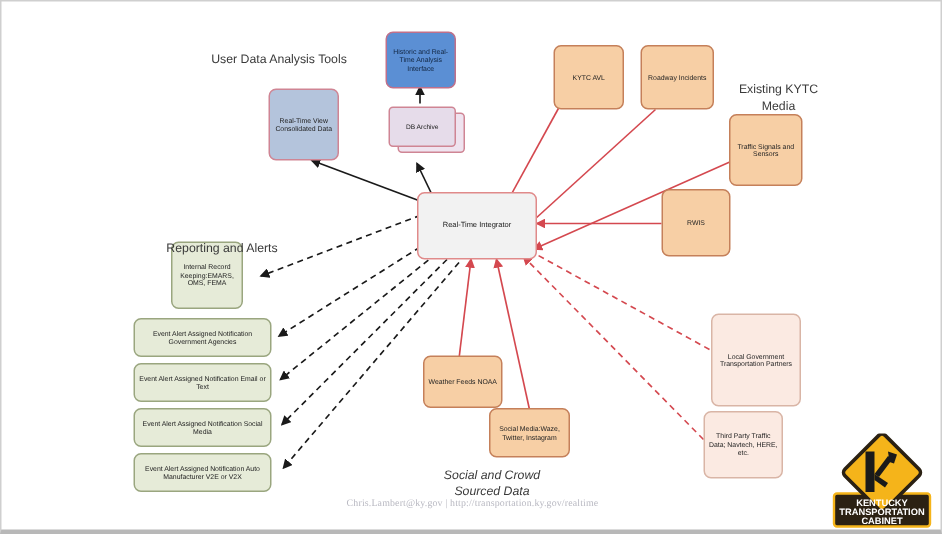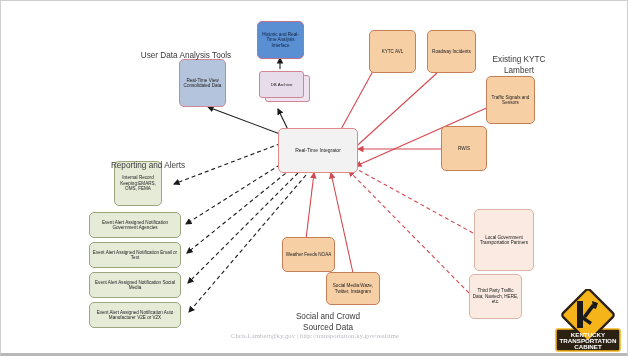--- a/index.html
+++ b/index.html
@@ -64,31 +64,31 @@
 
     <g stroke="#1a1a1a" stroke-width="1.1" fill="none" stroke-dasharray="4,3">
       <path d="M286,140 L173,183" marker-end="url(#ar-blk)"></path>
       <path d="M285,160 L185,223" marker-end="url(#ar-blk)"></path>
       <path d="M290,168 L186,252" marker-end="url(#ar-blk)"></path>
       <path d="M297,172 L187,282" marker-end="url(#ar-blk)"></path>
       <path d="M305,174 L188,311" marker-end="url(#ar-blk)"></path>
     </g>
   </svg>
 
-  <div class="grouplabel" style="left:120px;top:34px;width:130px;margin-top:16px;">
+  <div class="grouplabel" style="left:120px;top:34px;width:130px;">
     <span>User Data Analysis Tools</span>
   </div>
   <div class="grouplabel" style="left:473px;top:44px;width:90px;white-space:pre-line;">
     <span>Existing KYTC
-Lambert</span>
+Media</span>
   </div>
   <div class="grouplabel" style="left:92px;top:160px;width:110px;">
     <span>Reporting and Alerts</span>
   </div>
-  <div class="grouplabel" style="left:272px;top:301px;width:110px;white-space:pre-line;">
+  <div class="grouplabel" style="left:272px;top:301px;width:110px;white-space:pre-line;font-style:italic;">
     <span>Social and Crowd
 Sourced Data</span>
   </div>
 
   <div class="node integrator" style="left:277px;top:127px;width:80px;height:45px;">
     <span>Real-Time Integrator</span>
   </div>
 
   <div class="node blue-dk" style="left:256px;top:20px;width:47px;height:38px;">
     <span>Historic and Real-Time Analysis Interface</span>

